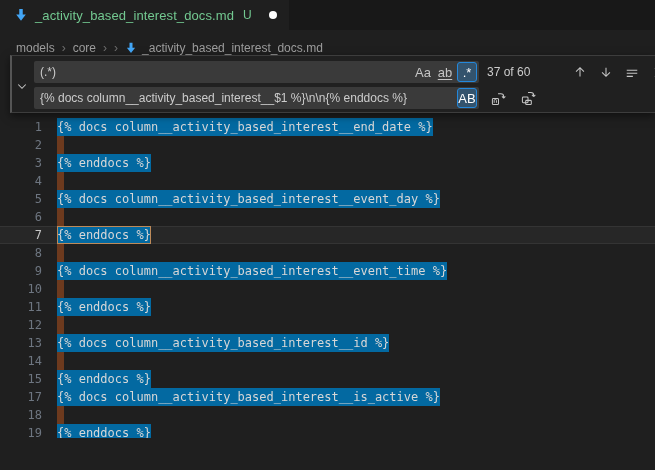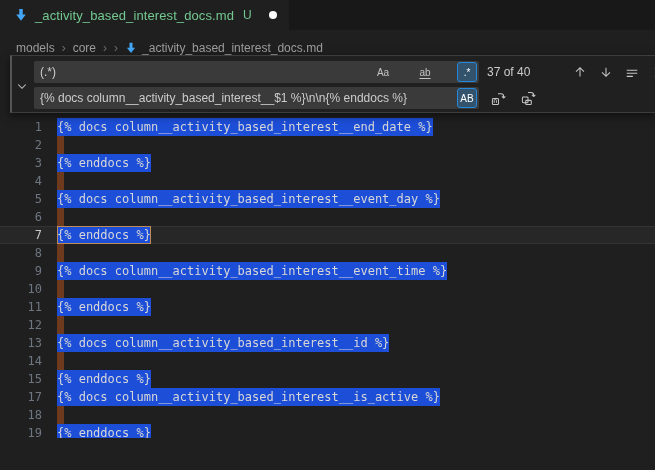--- a/index.html
+++ b/index.html
@@ -36,21 +36,21 @@
   .code-lines { padding-top:63px; font-family:"DejaVu Sans Mono","Liberation Mono",monospace; font-size:12px; }
   .code-line { display:flex; height:18px; line-height:18px; position:relative; }
   .code-line.current {
     background:rgba(255,255,255,0.04);
     box-shadow: inset 0 1px 0 #343434, inset 0 -1px 0 #343434;
   }
   .gutter { width:42px; text-align:right; color:#6e7681; flex:none; user-select:none; }
   .code-line.current .gutter { color:#c6c6c6; }
   .code-text { margin-left:15px; color:#d7d7d7; white-space:pre; }
   .code-text .match {
-    background:#1d4ed8;
+    background:#0369a1;
     display:inline-block; height:18px;
   }
   .code-line.current .code-text .match {
     outline:1px solid #bd8a59; outline-offset:-1px;
   }
   .sliver { margin-left:15px; width:7px; height:18px; background:#6d3a1e; }
 
   
   .find-widget {
     position:absolute; top:55px; left:10px; width:645px; height:58px;
@@ -70,21 +70,21 @@
   .fw-input {
     width:445px; height:22px; background:#3a3a3a; border-radius:2px;
     display:flex; align-items:center; padding-left:6px; overflow:hidden;
     font-size:12px; color:#cccccc; cursor:text;
   }
   .fw-input .value { flex:1 1 auto; white-space:nowrap; overflow:hidden; }
   .fw-toggles { display:flex; align-items:center; gap:2px; margin-right:2px; flex:none; }
   .toggle {
     width:20px; height:20px; border-radius:3px;
     display:flex; align-items:center; justify-content:center;
-    font-size:10px; color:#c5c5c5; cursor:pointer; flex:none;margin-left:20px;
+    font-size:13px; color:#c5c5c5; cursor:pointer; flex:none;
   }
   .toggle.active {
     background:rgba(36,137,219,0.32);
     border:1px solid #2488db; color:#ffffff;
   }
   .toggle.underlined { text-decoration:underline; text-underline-offset:2px; }
   .results-count { margin-left:8px; font-size:12px; color:#cccccc; white-space:nowrap; width:66px; }
   .fw-actions { display:flex; align-items:center; gap:4px; margin-left:16px; }
   .icon-btn {
     width:22px; height:22px; display:flex; align-items:center; justify-content:center;
@@ -217,21 +217,21 @@
 
     <div class="fw-row find-row">
       <div class="fw-input">
         <span class="value">(.*)</span>
         <span class="fw-toggles">
           <span class="toggle">Aa</span>
           <span class="toggle underlined">ab</span>
           <span class="toggle active">.*</span>
         </span>
       </div>
-      <span class="results-count">37 of 40</span>
+      <span class="results-count">37 of 60</span>
       <span class="fw-actions">
         <span class="icon-btn">
           <svg width="14" height="14" viewBox="0 0 16 16">
               <path d="M8 13 V3 M3.5 7.5 L8 3 l4.5 4.5" fill="none" stroke="#c5c5c5" stroke-width="1.2"></path>
             </svg>
         </span>
         <span class="icon-btn">
           <svg width="14" height="14" viewBox="0 0 16 16">
               <path d="M8 3 V13 M3.5 8.5 L8 13 l4.5-4.5" fill="none" stroke="#c5c5c5" stroke-width="1.2"></path>
             </svg>

